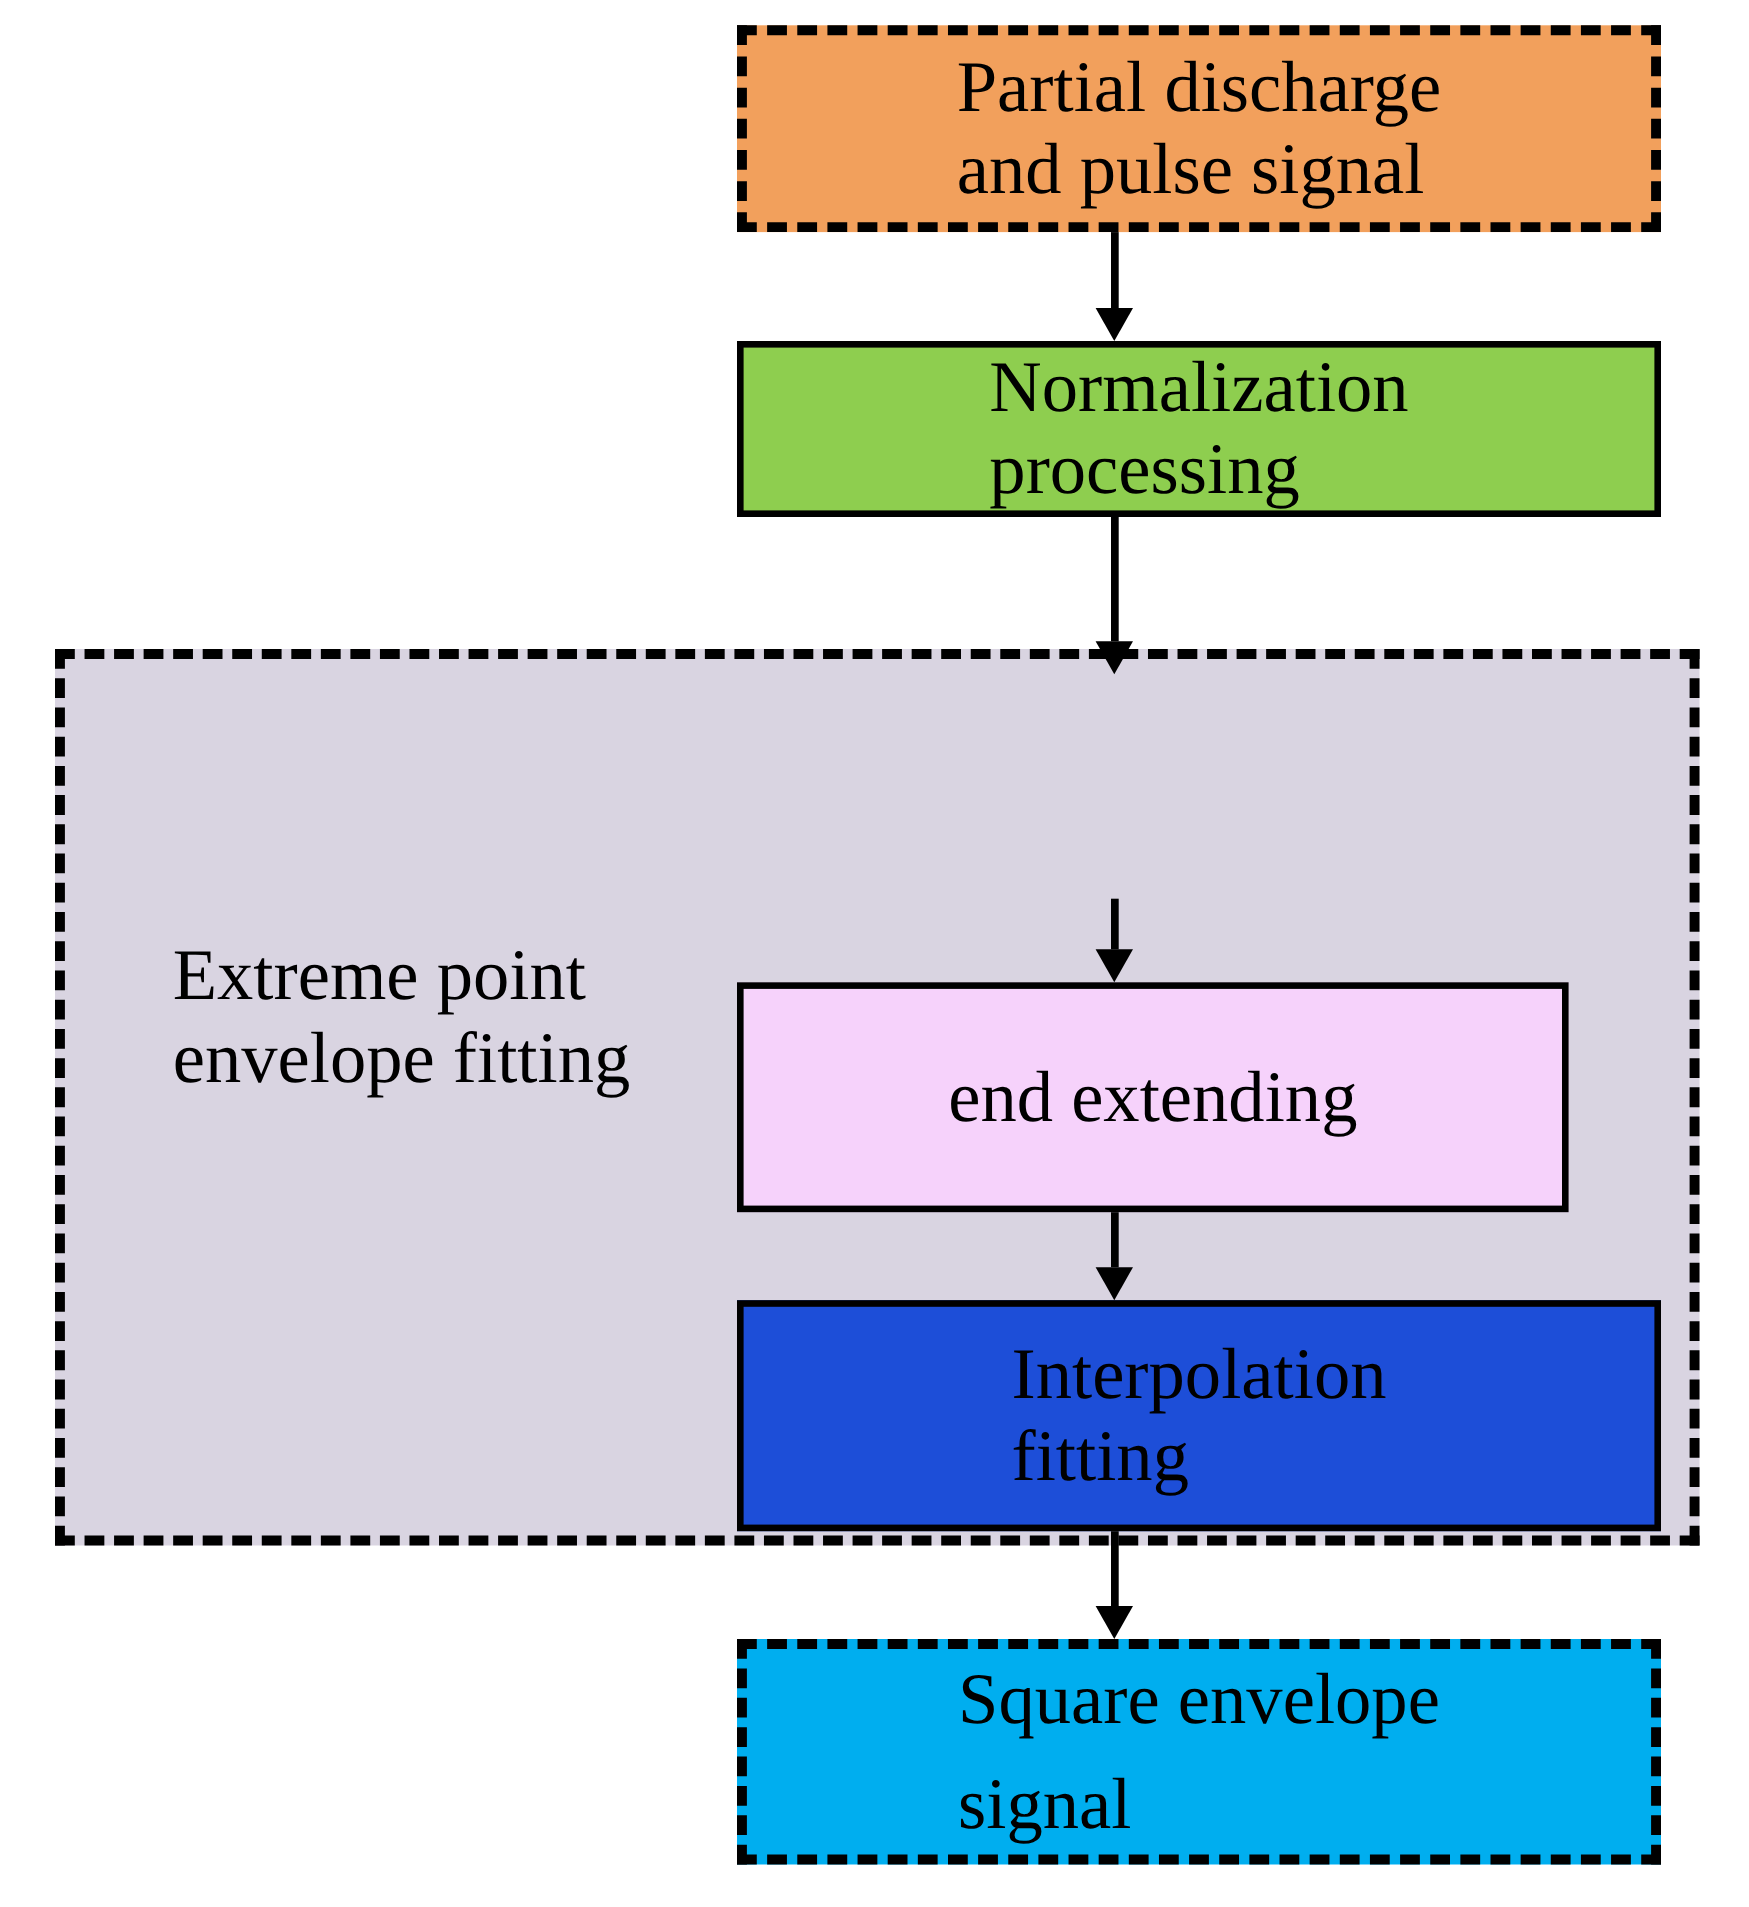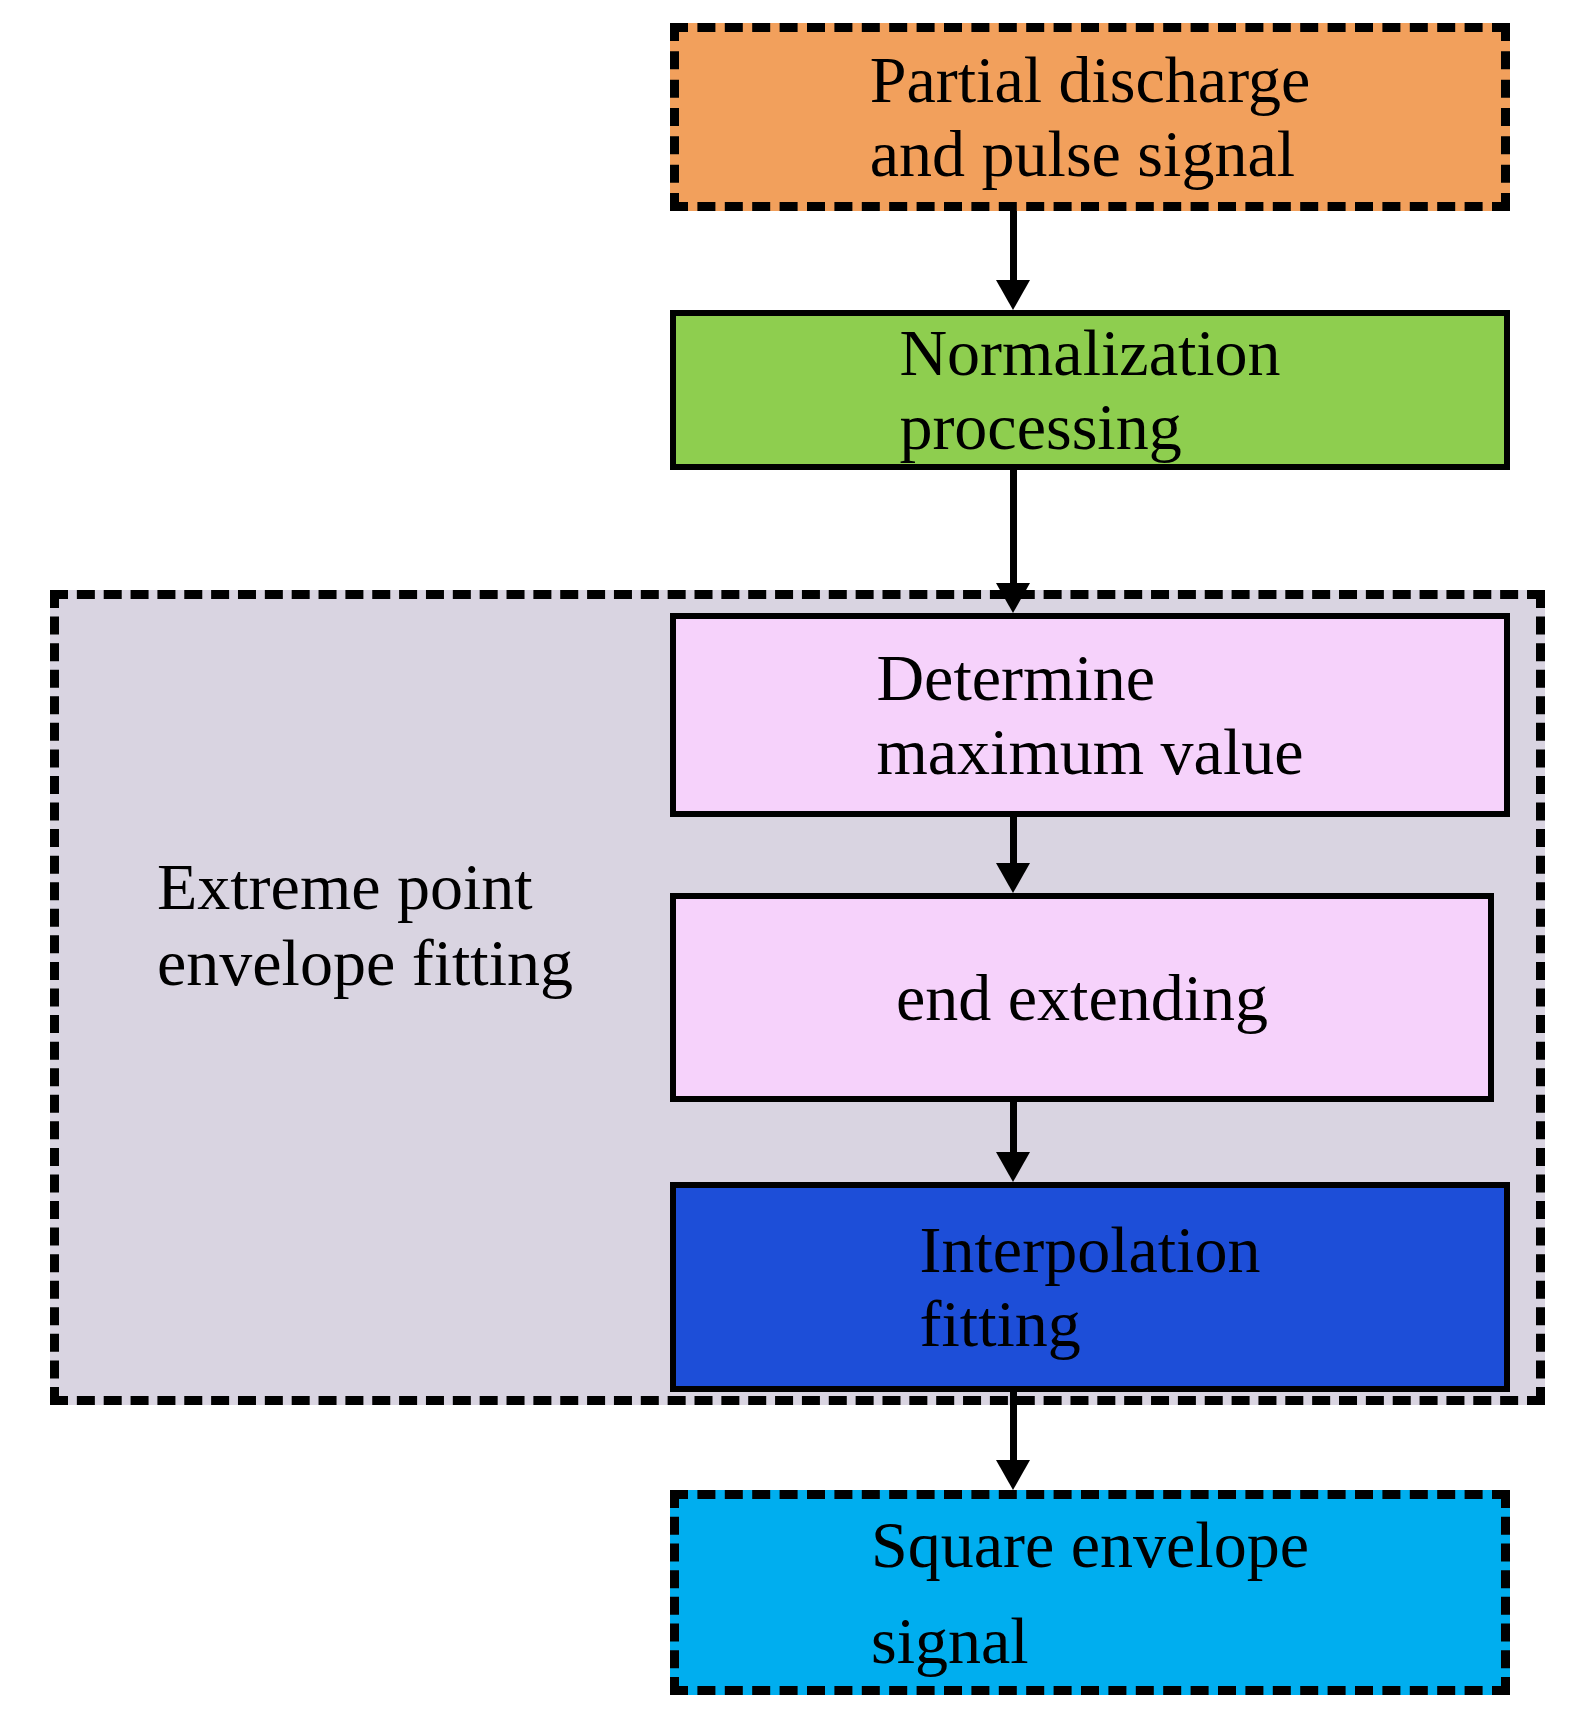--- a/index.html
+++ b/index.html
@@ -100,29 +100,27 @@
   </div>
 
   <div class="node solid" style="left:670px; top:310px; width:840px; height:160px; background:#8ECE4F;">Normalization
 processing</div>
 
   <div class="arrow" style="left:995px; top:470px; width:36px; height:143px;">
     <div class="shaft" style="height:113px;"></div>
     <div class="head"></div>
   </div>
 
-  <div class="node solid" style="left:670px; top:613px; width:840px; height:204px; background:#F6D2FB;">Determine
-maximum value</div>
 
   <div class="arrow" style="left:995px; top:817px; width:36px; height:76px;">
     <div class="shaft" style="height:46px;"></div>
     <div class="head"></div>
   </div>
 
-  <div class="node solid" style="left:670px; top:893px; width:824px; height:209px; background:#F6D2FB;">end extending</div>
+  <div class="node solid" style="left:670px; top:893px; width:756px; height:209px; background:#F6D2FB;">end extending</div>
 
   <div class="arrow" style="left:995px; top:1102px; width:36px; height:80px;">
     <div class="shaft" style="height:50px;"></div>
     <div class="head"></div>
   </div>
 
   <div class="node solid" style="left:670px; top:1182px; width:840px; height:210px; background:#1d4ed8;">Interpolation
 fitting</div>
 
   <div class="arrow" style="left:995px; top:1392px; width:36px; height:98px;">

